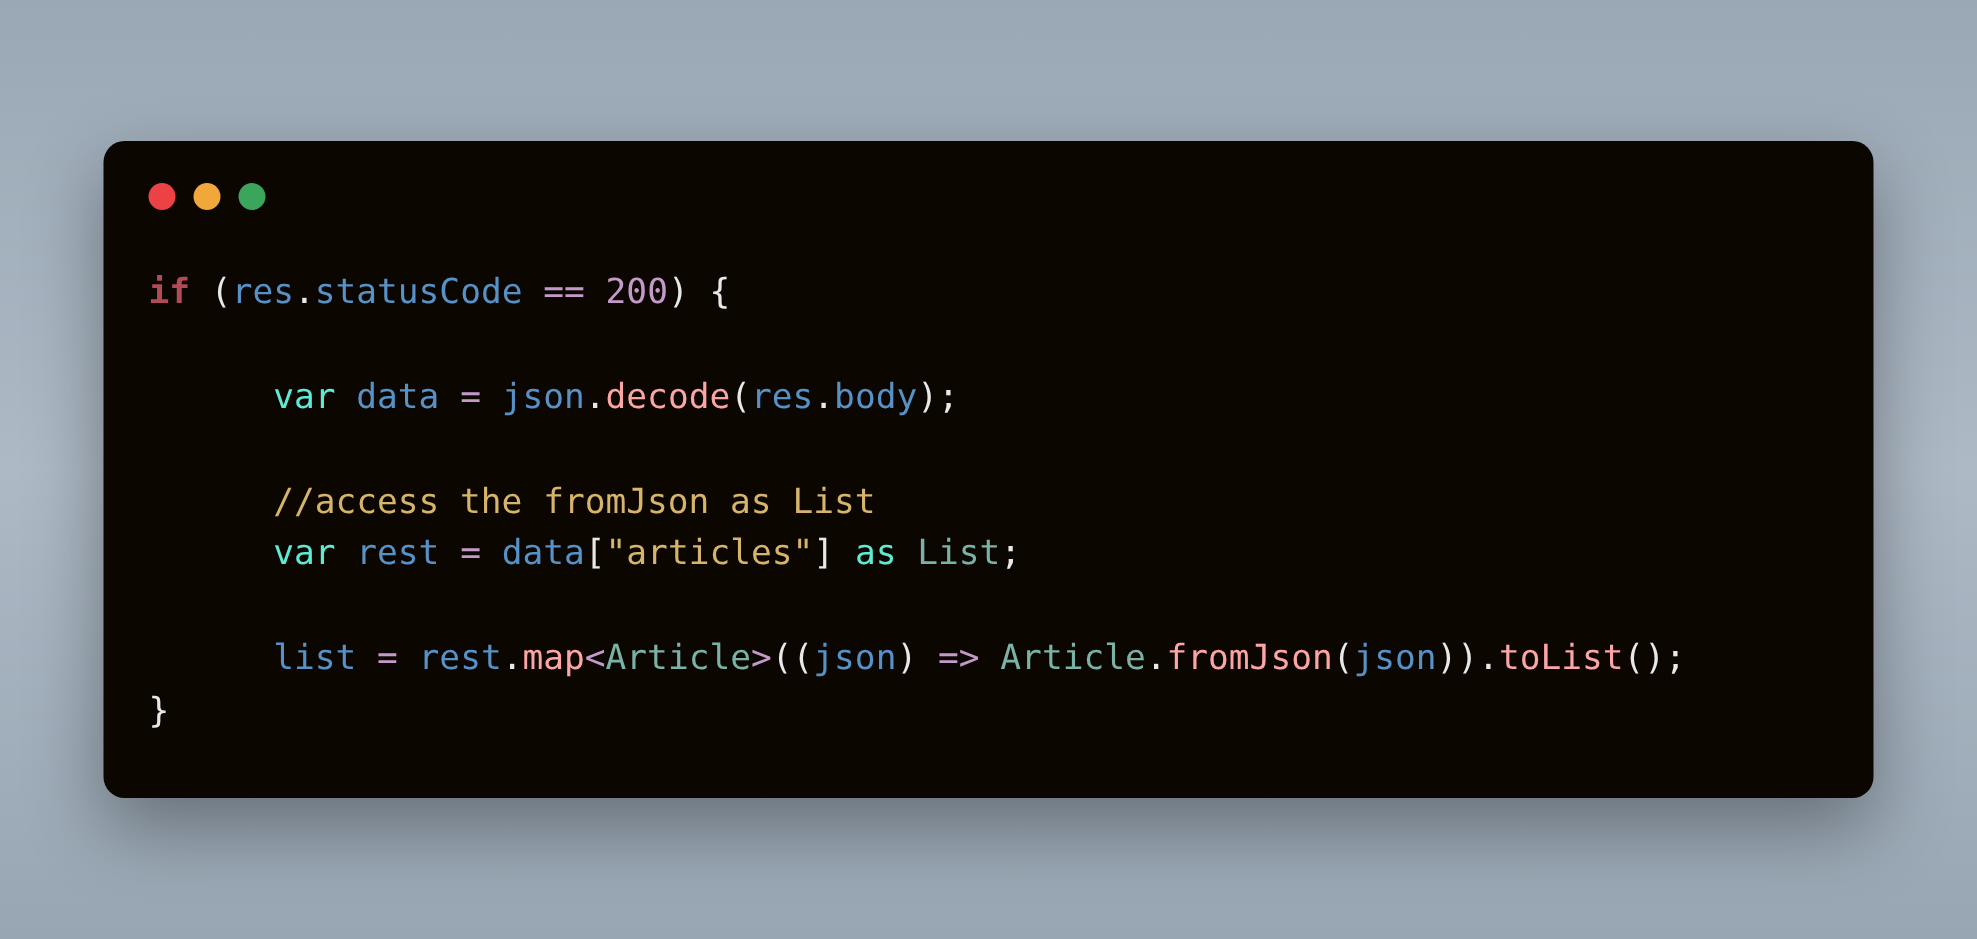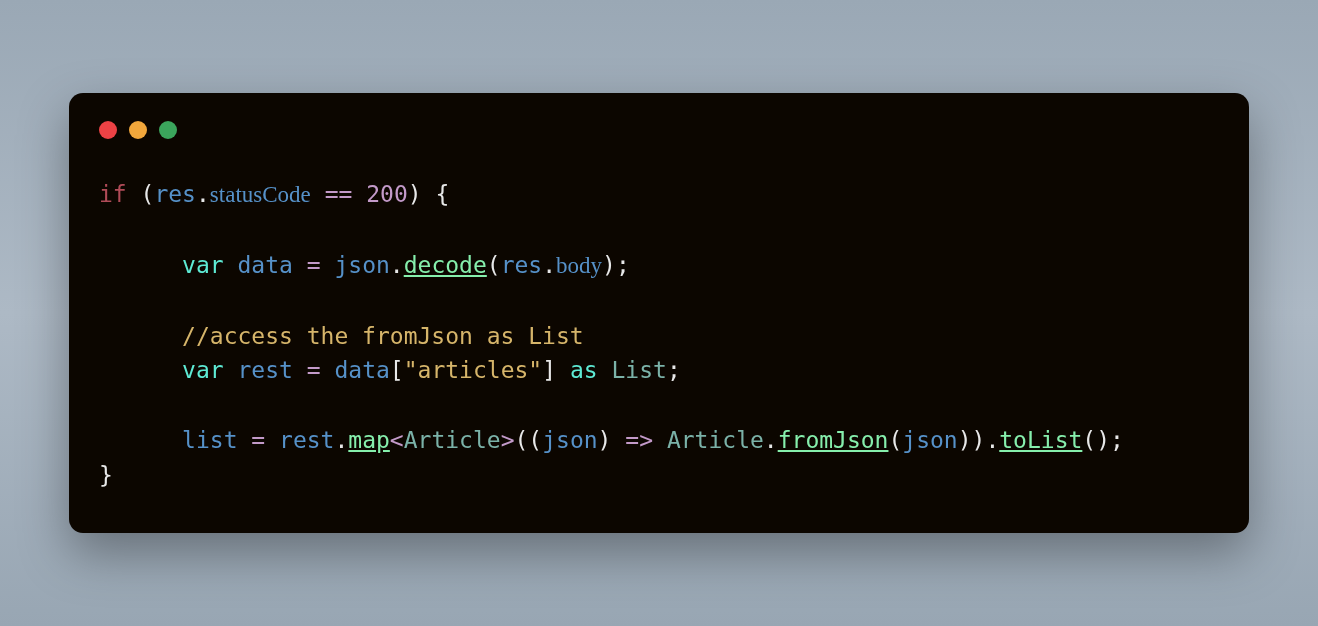--- a/index.html
+++ b/index.html
@@ -32,28 +32,28 @@
     .light.red { background: #ed4245; }
     .light.yellow { background: #f2a73b; }
     .light.green { background: #3ba55c; }
     pre.code {
       font-family: inherit;
       font-size: 23px;
       line-height: 1.52;
       white-space: pre;
       color: #e8e8e8;
     }
-    .tk-key { color: #b04b57; }
+    .tk-key { color: #b04b57; font-weight: bold; }
     .tk-var { color: #5eead4; }
     .tk-ident { color: #5691c8; }
-    .tk-prop { color: #5691c8; font-family: Liberation Serif, serif; }
+    .tk-prop { color: #5691c8; }
     .tk-op { color: #c39ac9; }
     .tk-num { color: #c39ac9; text-align: right; }
     .tk-punc { color: #e8e8e8; }
-    .tk-call { color: #86efac; text-decoration: underline; }
+    .tk-call { color: #fca5a5; }
     .tk-str { color: #d6b56a; }
     .tk-cmt { color: #d6b56a; }
     .tk-type { color: #7bb2a8; }
     .tk-plain { color: #e8e8e8; }
   </style>
 </head>
 <body>
 
 <div class="window">
   <div class="traffic-lights">

